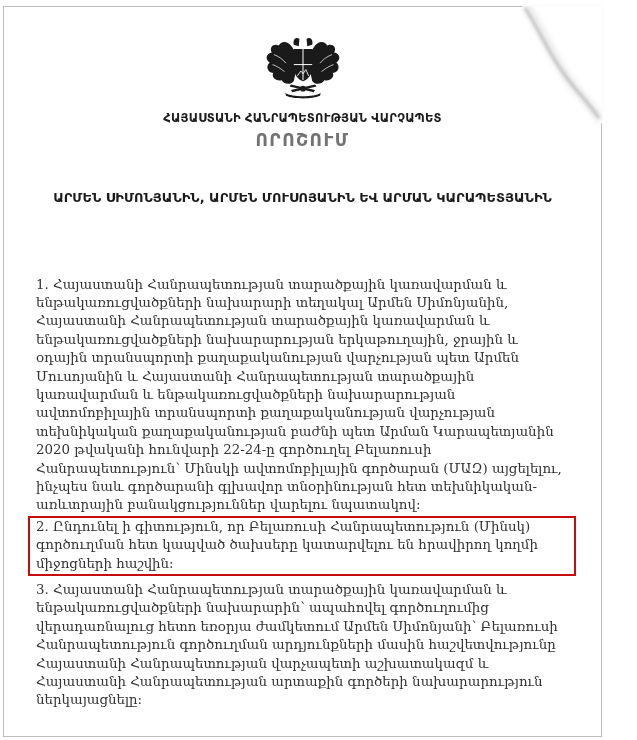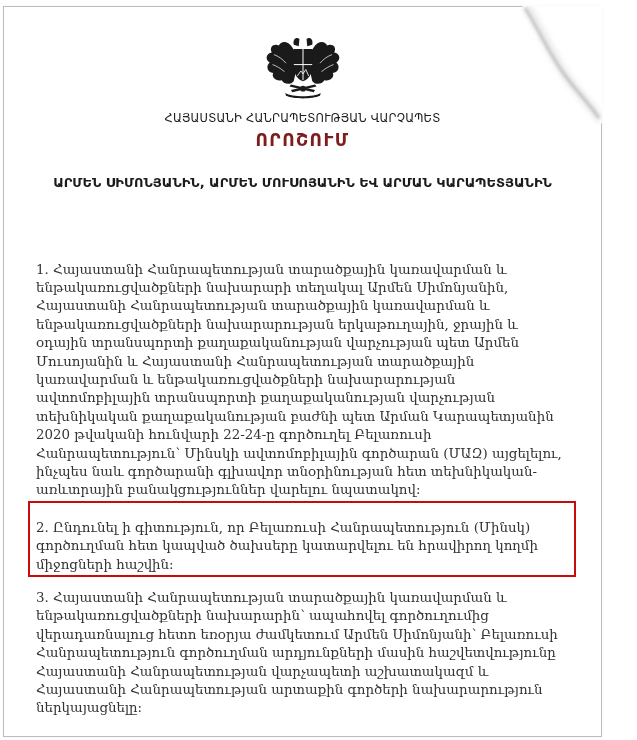--- a/index.html
+++ b/index.html
@@ -15,43 +15,43 @@
   }
   .curl{
     position:absolute;top:-1px;right:-1px;width:96px;height:122px;
     pointer-events:none;
   }
   .emblem-wrap{
     width:100%;text-align:center;margin-top:21px;height:76px;
   }
   .emblem-wrap svg{display:inline-block;}
   .issuer{
-    text-align:center;font-family:"DejaVu Sans",sans-serif;font-weight:normal;
+    text-align:center;font-family:"DejaVu Sans",sans-serif;font-weight:bold;
     font-size:11.5px;letter-spacing:0.2px;color:#1c1c1c;margin-top:7px;
   }
   .doctype{
     text-align:center;font-family:"DejaVu Sans",sans-serif;font-weight:bold;
-    font-size:17px;letter-spacing:1.5px;color:#7f1d1d;margin-top:5px;
+    font-size:17px;letter-spacing:1.5px;color:#737373;margin-top:5px;
   }
   .dateline{
     text-align:center;font-size:13px;color:#2b2b2b;margin-top:60px;
   }
   .doc-title{
     text-align:center;font-family:"DejaVu Sans",sans-serif;font-weight:bold;
-    font-size:13px;line-height:19.5px;color:#1b1b1b;margin-top:23px;
+    font-size:13px;line-height:19.5px;color:#1b1b1b;margin-top:38px;
   }
   .body-text{
     margin:68px 32px 0 32px;
     font-size:13.4px;line-height:18.4px;color:#333;text-align:left;
   }
   .body-text p{margin:0;padding:0;}
   .highlight{
     border:2px solid #c60c0c;
-    margin:1px -7px 12px -8px;
-    padding:16px 4px 1px 6px;
+    margin:1px -7px 5px -8px;
+    padding:0 4px 1px 6px;
   }
 </style>
 </head>
 <body>
 
 <div class="page">
 
   <svg class="curl" width="96" height="122" viewBox="0 0 96 122">
     <defs>
       <filter id="soft" x="-40%" y="-40%" width="180%" height="180%">

